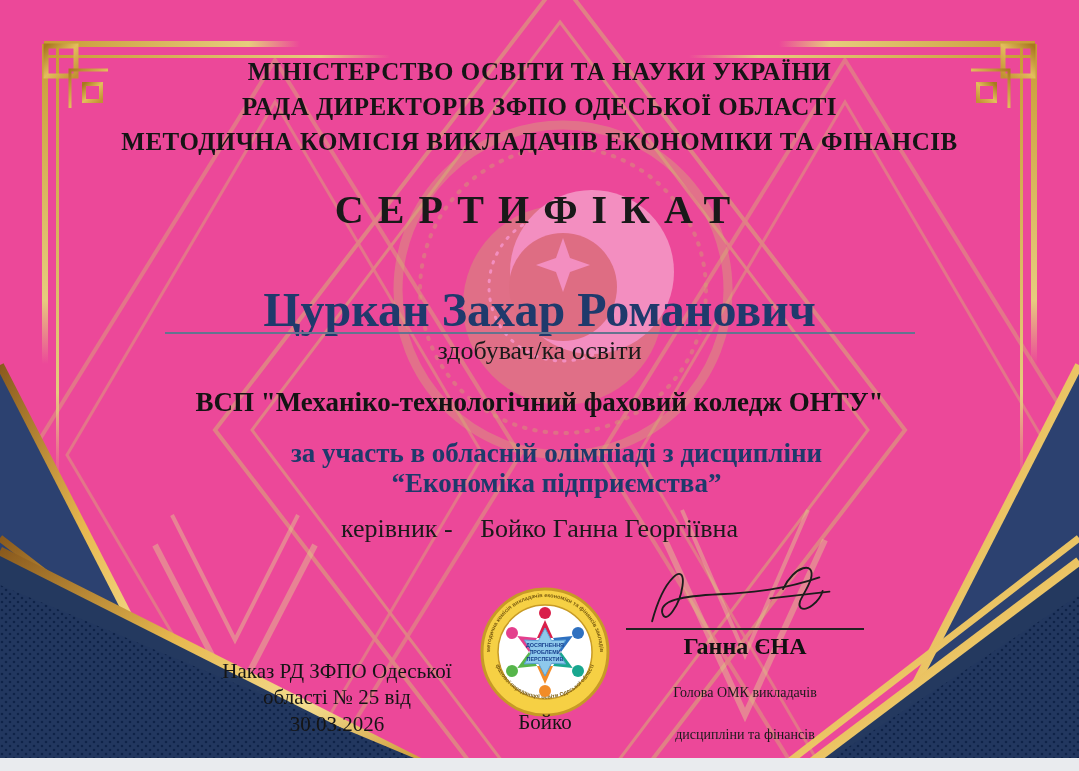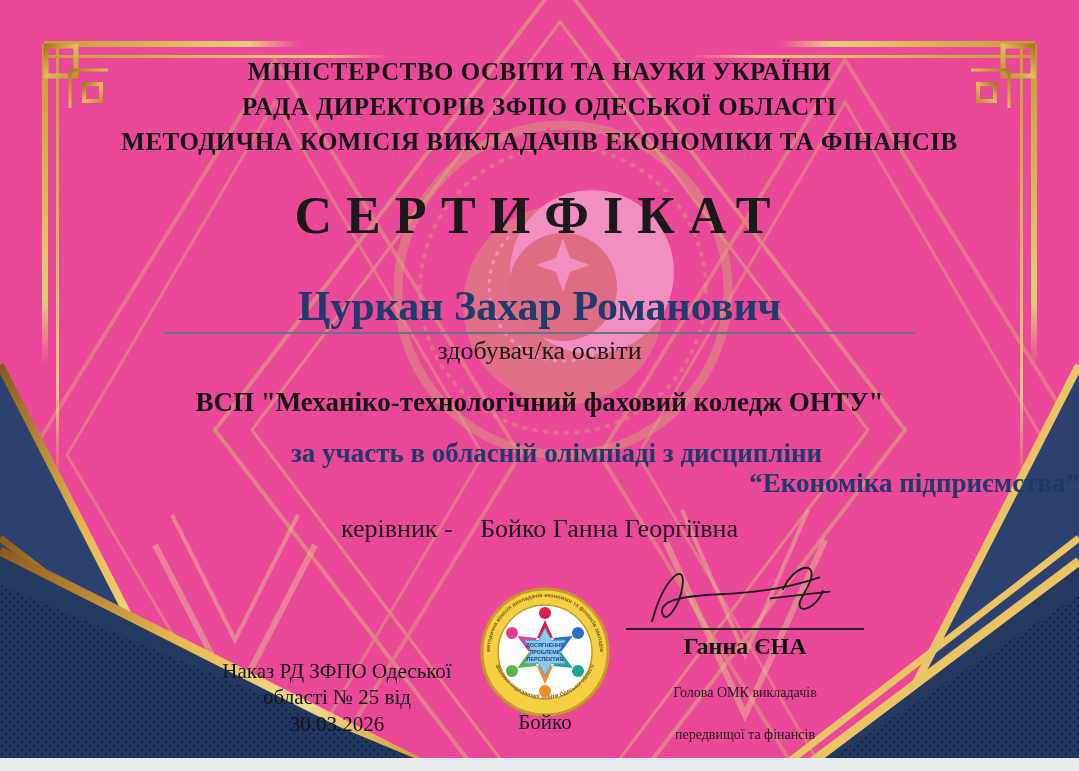--- a/index.html
+++ b/index.html
@@ -3,22 +3,22 @@
 <meta charset="utf-8">
 <style>
   html,body{margin:0;padding:0;background:#fff;}
   .certificate{
     position:relative;width:1079px;height:771px;background:#ec4899;
     overflow:hidden;font-family:"Liberation Serif", serif;color:#111;
   }
   .abs{position:absolute;}
   .txt{position:absolute;left:0;right:0;text-align:center;white-space:nowrap;}
   .header-line{font-weight:bold;font-size:25px;letter-spacing:0.5px;color:#151515;}
-  .cert-title{font-weight:bold;font-size:52px;letter-spacing:14px;color:#191919;}
-  .recipient-name{font-weight:bold;font-size:42px;color:#1f3a6c;}
+  .cert-title{font-weight:bold;font-size:40px;letter-spacing:14px;color:#191919;}
+  .recipient-name{font-weight:bold;font-size:48px;color:#1f3a6c;}
   .name-rule{position:absolute;left:165px;width:750px;height:0;border-top:2px solid #64748f;}
   .plain-line{font-size:26px;color:#1a1a1a;}
   .institution-line{font-weight:bold;font-size:27px;color:#141414;}
   .award-line{font-weight:bold;font-size:27px;color:#1e3a6b;padding-left:34px;}
   .supervisor-line{font-size:26px;color:#1a1a1a;}
   .supervisor-line b{font-weight:normal;margin-left:21px;}
   .order-block{position:absolute;left:182px;width:310px;text-align:center;
     font-size:21px;line-height:1.25;color:#151515;}
   .sign-block{position:absolute;left:612px;width:266px;text-align:center;color:#151515;}
   .sign-line{margin:0 auto;width:238px;border-top:2px solid #222;}
@@ -139,21 +139,21 @@
   <div class="txt header-line" style="top:128px;">МЕТОДИЧНА КОМІСІЯ ВИКЛАДАЧІВ ЕКОНОМІКИ ТА ФІНАНСІВ</div>
 
   <div class="txt cert-title" style="top:186px;">СЕРТИФІКАТ</div>
 
   <div class="txt recipient-name" style="top:282px;">Цуркан Захар Романович</div>
   <div class="name-rule" style="top:332px;"></div>
   <div class="txt plain-line" style="top:336px;">здобувач/ка освіти</div>
   <div class="txt institution-line" style="top:387px;">ВСП "Механіко-технологічний фаховий коледж ОНТУ"</div>
 
   <div class="txt award-line" style="top:438px;">за участь в обласній олімпіаді з дисципліни</div>
-  <div class="txt award-line" style="top:468px;text-align:right;">“Економіка підприємства”</div>
+  <div class="txt award-line" style="top:468px;">“Економіка підприємства”</div>
 
   <div class="txt supervisor-line" style="top:514px;"><span>керівник - </span><b>Бойко Ганна Георгіївна</b></div>
 
   <div class="order-block" style="top:618px;margin-top:40px;">
     <div>Наказ РД ЗФПО Одеської</div>
     <div>області № 25 від</div>
     <div>30.03.2026</div>
   </div>
 
   <svg class="abs" style="left:475px;top:582px;" width="140" height="140" viewBox="0 0 140 140">
@@ -191,21 +191,21 @@
     <svg width="240" height="76" viewBox="0 0 240 90" style="margin:0 auto;">
       <g fill="none" stroke="#1c1c1c" stroke-width="2.2" stroke-linecap="round">
         <path d="M10,82 C24,30 50,10 46,40 C43,62 26,88 22,72 C19,58 44,52 90,50 C130,48 168,44 208,30"></path>
         <path d="M165,44 C178,16 204,10 198,32 C193,48 180,60 186,66 C192,71 208,60 212,46"></path>
         <path d="M150,55 L220,47"></path>
       </g>
     </svg>
     <div class="sign-line"></div>
     <div class="sign-name">Ганна ЄНА</div>
     <div class="sign-role">Голова ОМК викладачів</div>
-    <div class="sign-role">передвищої та фінансів</div>
+    <div class="sign-role">дисципліни та фінансів</div>
   </div>
 
   <div class="footer-block" style="top:710px;">
     <div class="footer-city">Бойко</div>
   </div>
 
   <div class="bottom-strip"></div>
 </div>
 
 </body></html>

